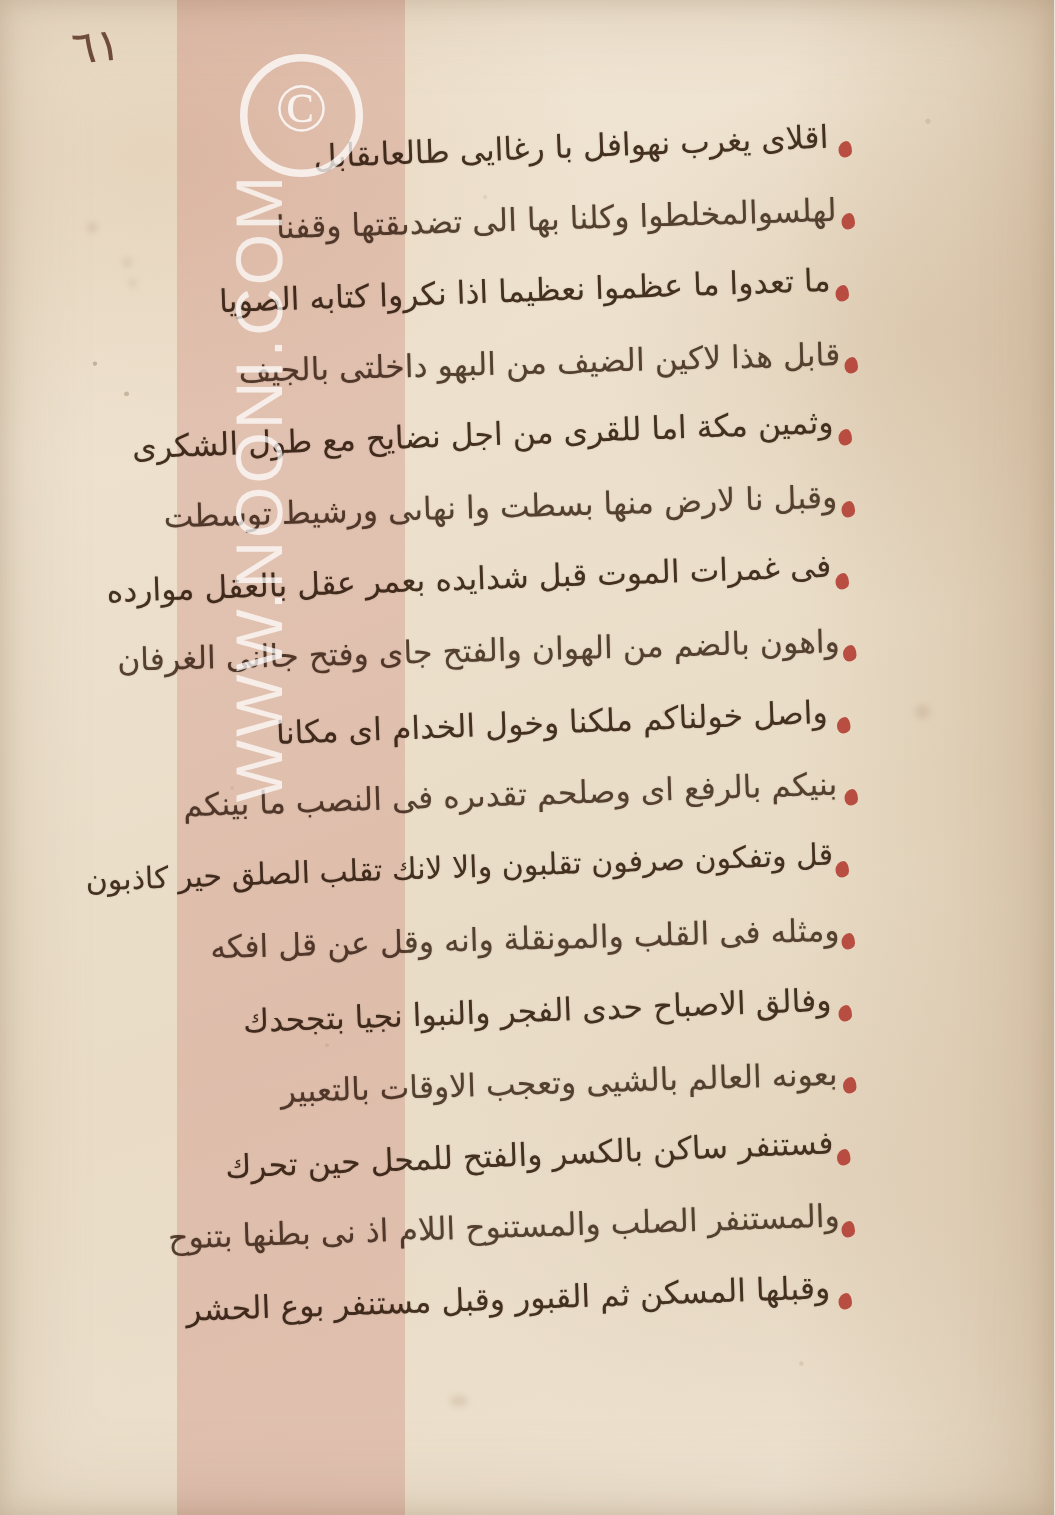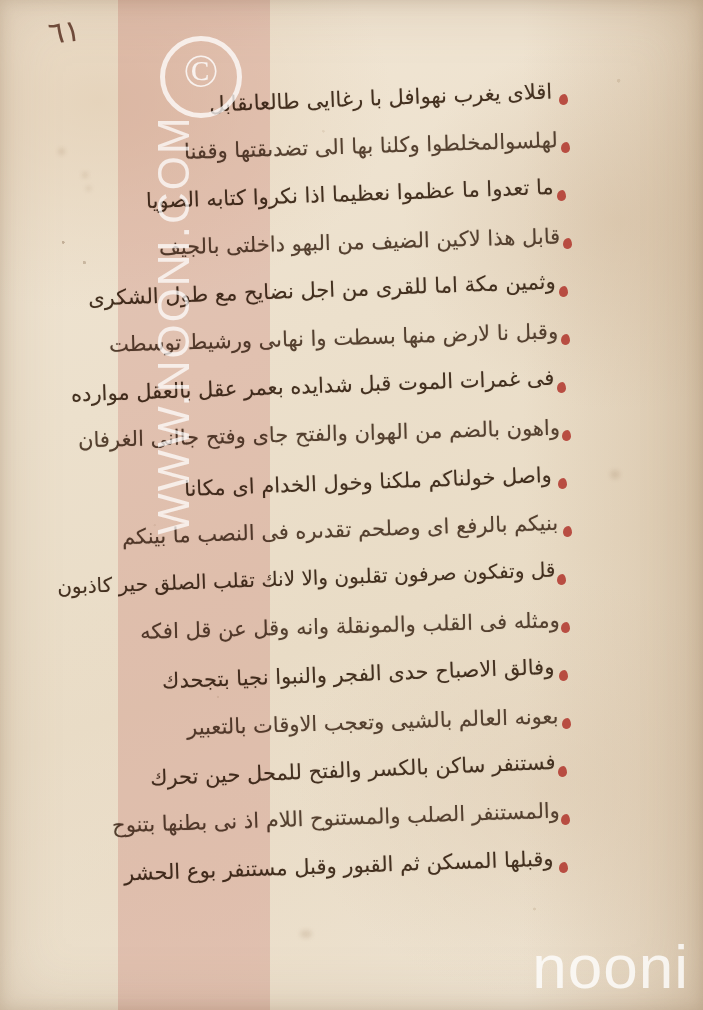--- a/index.html
+++ b/index.html
@@ -215,15 +215,14 @@
     <div class="line ink-dark" style="top:672px; right:4px;  transform:rotate(-2.3deg);">فستنفر ساكن بالكسر والفتح للمحل حين تحرك</div>
     <div class="line ink-mid" style="top:720px; right:0px;  transform:rotate(-1.9deg);">والمستنفر الصلب والمستنوح اللام اذ نى بطنها بتنوح</div>
     <div class="line ink-dark" style="top:768px; right:6px;  transform:rotate(-2.0deg);">وقبلها المسكن ثم القبور وقبل مستنفر بوع الحشر</div>
   </div>
 
   <div class="edge-shade"></div>
 
   <div class="wm-band"></div>
   <div class="wm-copyright">©</div>
   <div class="wm-vertical">WWW.NOONI.COM</div>
-  <div class="wm-brand">nooni</div>
 
 </div>
 
 </body></html>

